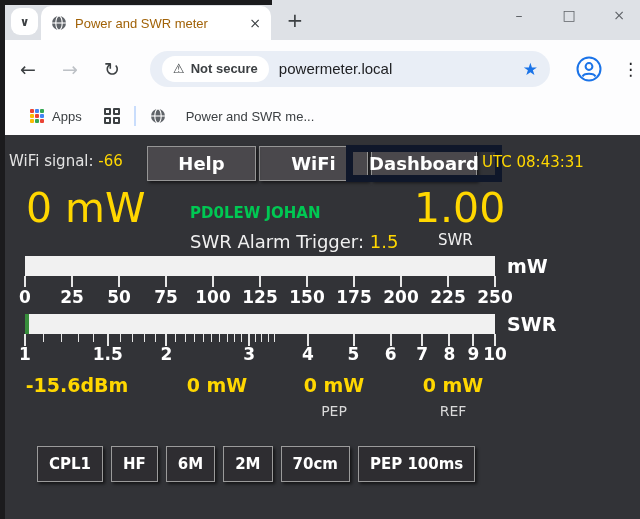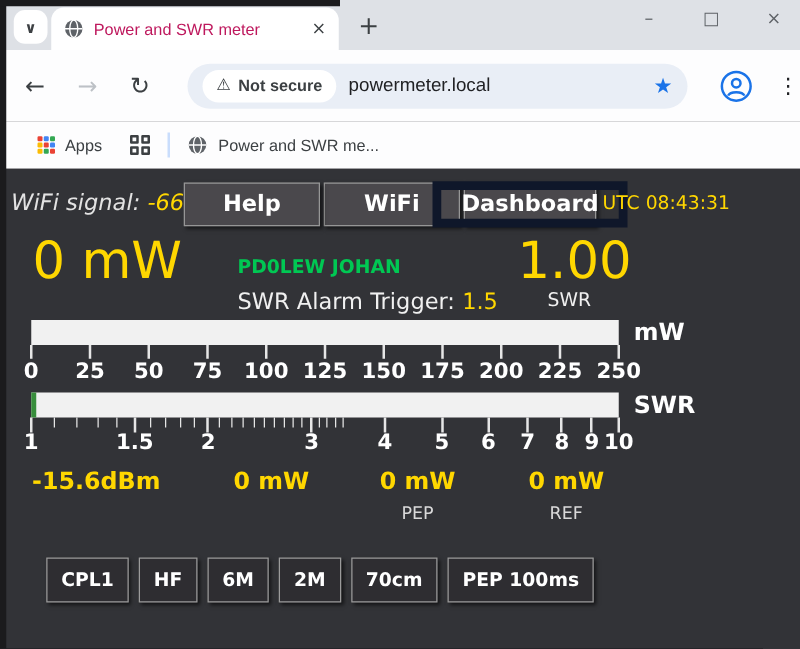--- a/index.html
+++ b/index.html
@@ -7,21 +7,21 @@
   .icon{font-family:"DejaVu Sans",sans-serif;}
 
   
   .frame-left{position:absolute;left:0;top:0;width:5px;height:100%;background:#1b1b1d;z-index:60;}
   .frame-top{position:absolute;left:0;top:0;width:272px;height:5px;background:#1b1b1d;z-index:60;}
 
   
   .tabstrip{position:absolute;left:0;top:0;width:100%;height:40px;background:#dee1e6;}
   .tab-search{position:absolute;left:11px;top:8px;width:27px;height:27px;background:#fff;border-radius:9px;display:flex;align-items:center;justify-content:center;color:#3c4043;font-size:12px;font-weight:bold;cursor:pointer;}
   .tab{position:absolute;left:41px;top:6px;width:230px;height:34px;background:#fff;border-radius:10px 10px 0 0;display:flex;align-items:center;gap:8px;padding:0 10px;box-sizing:border-box;}
-  .tab-title{flex:1;font-size:13px;color:#be185d;white-space:nowrap;overflow:hidden;}
+  .tab-title{flex:1;font-size:13px;color:#a16207;white-space:nowrap;overflow:hidden;}
   .tab-close{color:#3c4043;font-size:14px;cursor:pointer;}
   .newtab{position:absolute;left:283px;top:8px;width:24px;height:24px;display:flex;align-items:center;justify-content:center;color:#3c4043;font-size:20px;cursor:pointer;}
   .wincontrols{position:absolute;right:12px;top:7px;display:flex;gap:32px;color:#5f6368;font-size:14px;}
   .wincontrols span{width:18px;text-align:center;cursor:pointer;}
 
   
   .toolbar{position:absolute;left:0;top:40px;width:100%;height:57px;background:#fdfdfe;display:flex;align-items:center;padding-left:16px;box-sizing:border-box;}
   .navbtn{width:24px;text-align:center;font-size:19px;color:#3c4043;margin-right:18px;cursor:pointer;}
   .navbtn.disabled{color:#bdc1c6;}
   .addr{margin-left:8px;width:400px;height:36px;background:#e9eef6;border-radius:18px;display:flex;align-items:center;padding:0 12px;box-sizing:border-box;cursor:text;}
@@ -36,25 +36,25 @@
   .bookmarks{position:absolute;left:0;top:97px;width:100%;height:38px;background:#fdfdfe;display:flex;align-items:center;padding-left:30px;box-sizing:border-box;}
   .appsgrid{display:grid;grid-template-columns:repeat(3,4px);grid-gap:1px;margin-right:8px;cursor:pointer;}
   .appsgrid i{width:4px;height:4px;border-radius:1px;}
   .appsgrid i:nth-child(1){background:#ea4335}.appsgrid i:nth-child(2){background:#4285f4}.appsgrid i:nth-child(3){background:#34a853}
   .appsgrid i:nth-child(4){background:#fbbc04}.appsgrid i:nth-child(5){background:#ea4335}.appsgrid i:nth-child(6){background:#4285f4}
   .appsgrid i:nth-child(7){background:#fbbc04}.appsgrid i:nth-child(8){background:#34a853}.appsgrid i:nth-child(9){background:#ea4335}
   .bm-label{font-size:13px;color:#3c4043;}
   .sqgrid{display:grid;grid-template-columns:repeat(2,7px);grid-gap:2px;margin-left:22px;cursor:pointer;}
   .sqgrid i{width:5px;height:5px;border:2px solid #3c4043;border-radius:1px;box-sizing:content-box;width:3px;height:3px;}
   .bm-sep{width:2px;height:20px;background:#c9ddfc;margin:0 14px;}
-  .bm-item{display:flex;align-items:center;gap:9px;cursor:pointer;}
+  .bm-item{display:flex;align-items:center;gap:20px;cursor:pointer;}
 
   
   .page{position:absolute;left:0;top:135px;width:100%;height:384px;background:#323337;color:#ededed;font-family:"DejaVu Sans",sans-serif;}
-  .wifi{position:absolute;left:9px;top:17px;font-size:18px;color:#e3e3e3;font-style:italic;}
+  .wifi{position:absolute;left:9px;top:17px;font-size:15px;color:#e3e3e3;}
   .yellow{color:#ffd700;}
   .top-btn{position:absolute;height:35px;background:#4a484c;border:1px solid #969696;box-shadow:2px 2px 3px rgba(0,0,0,.55);color:#fff;font-weight:bold;font-size:18px;display:flex;align-items:center;justify-content:center;cursor:pointer;font-family:"DejaVu Sans",sans-serif;box-sizing:border-box;}
   .btn-help{left:147px;top:11px;width:109px;}
   .btn-wifi{left:259px;top:11px;width:109px;}
   .btn-dash{left:371px;top:11px;width:106px;}
   .btn-dash span{border:7px solid #0f172a;padding:1px 16px;}
   .utc{position:absolute;left:482px;top:18px;font-size:15px;}
 
   .big-power{position:absolute;left:26px;top:53px;font-size:41px;line-height:1;}
   .big-swr{position:absolute;left:414px;top:53px;font-size:41px;line-height:1;}

